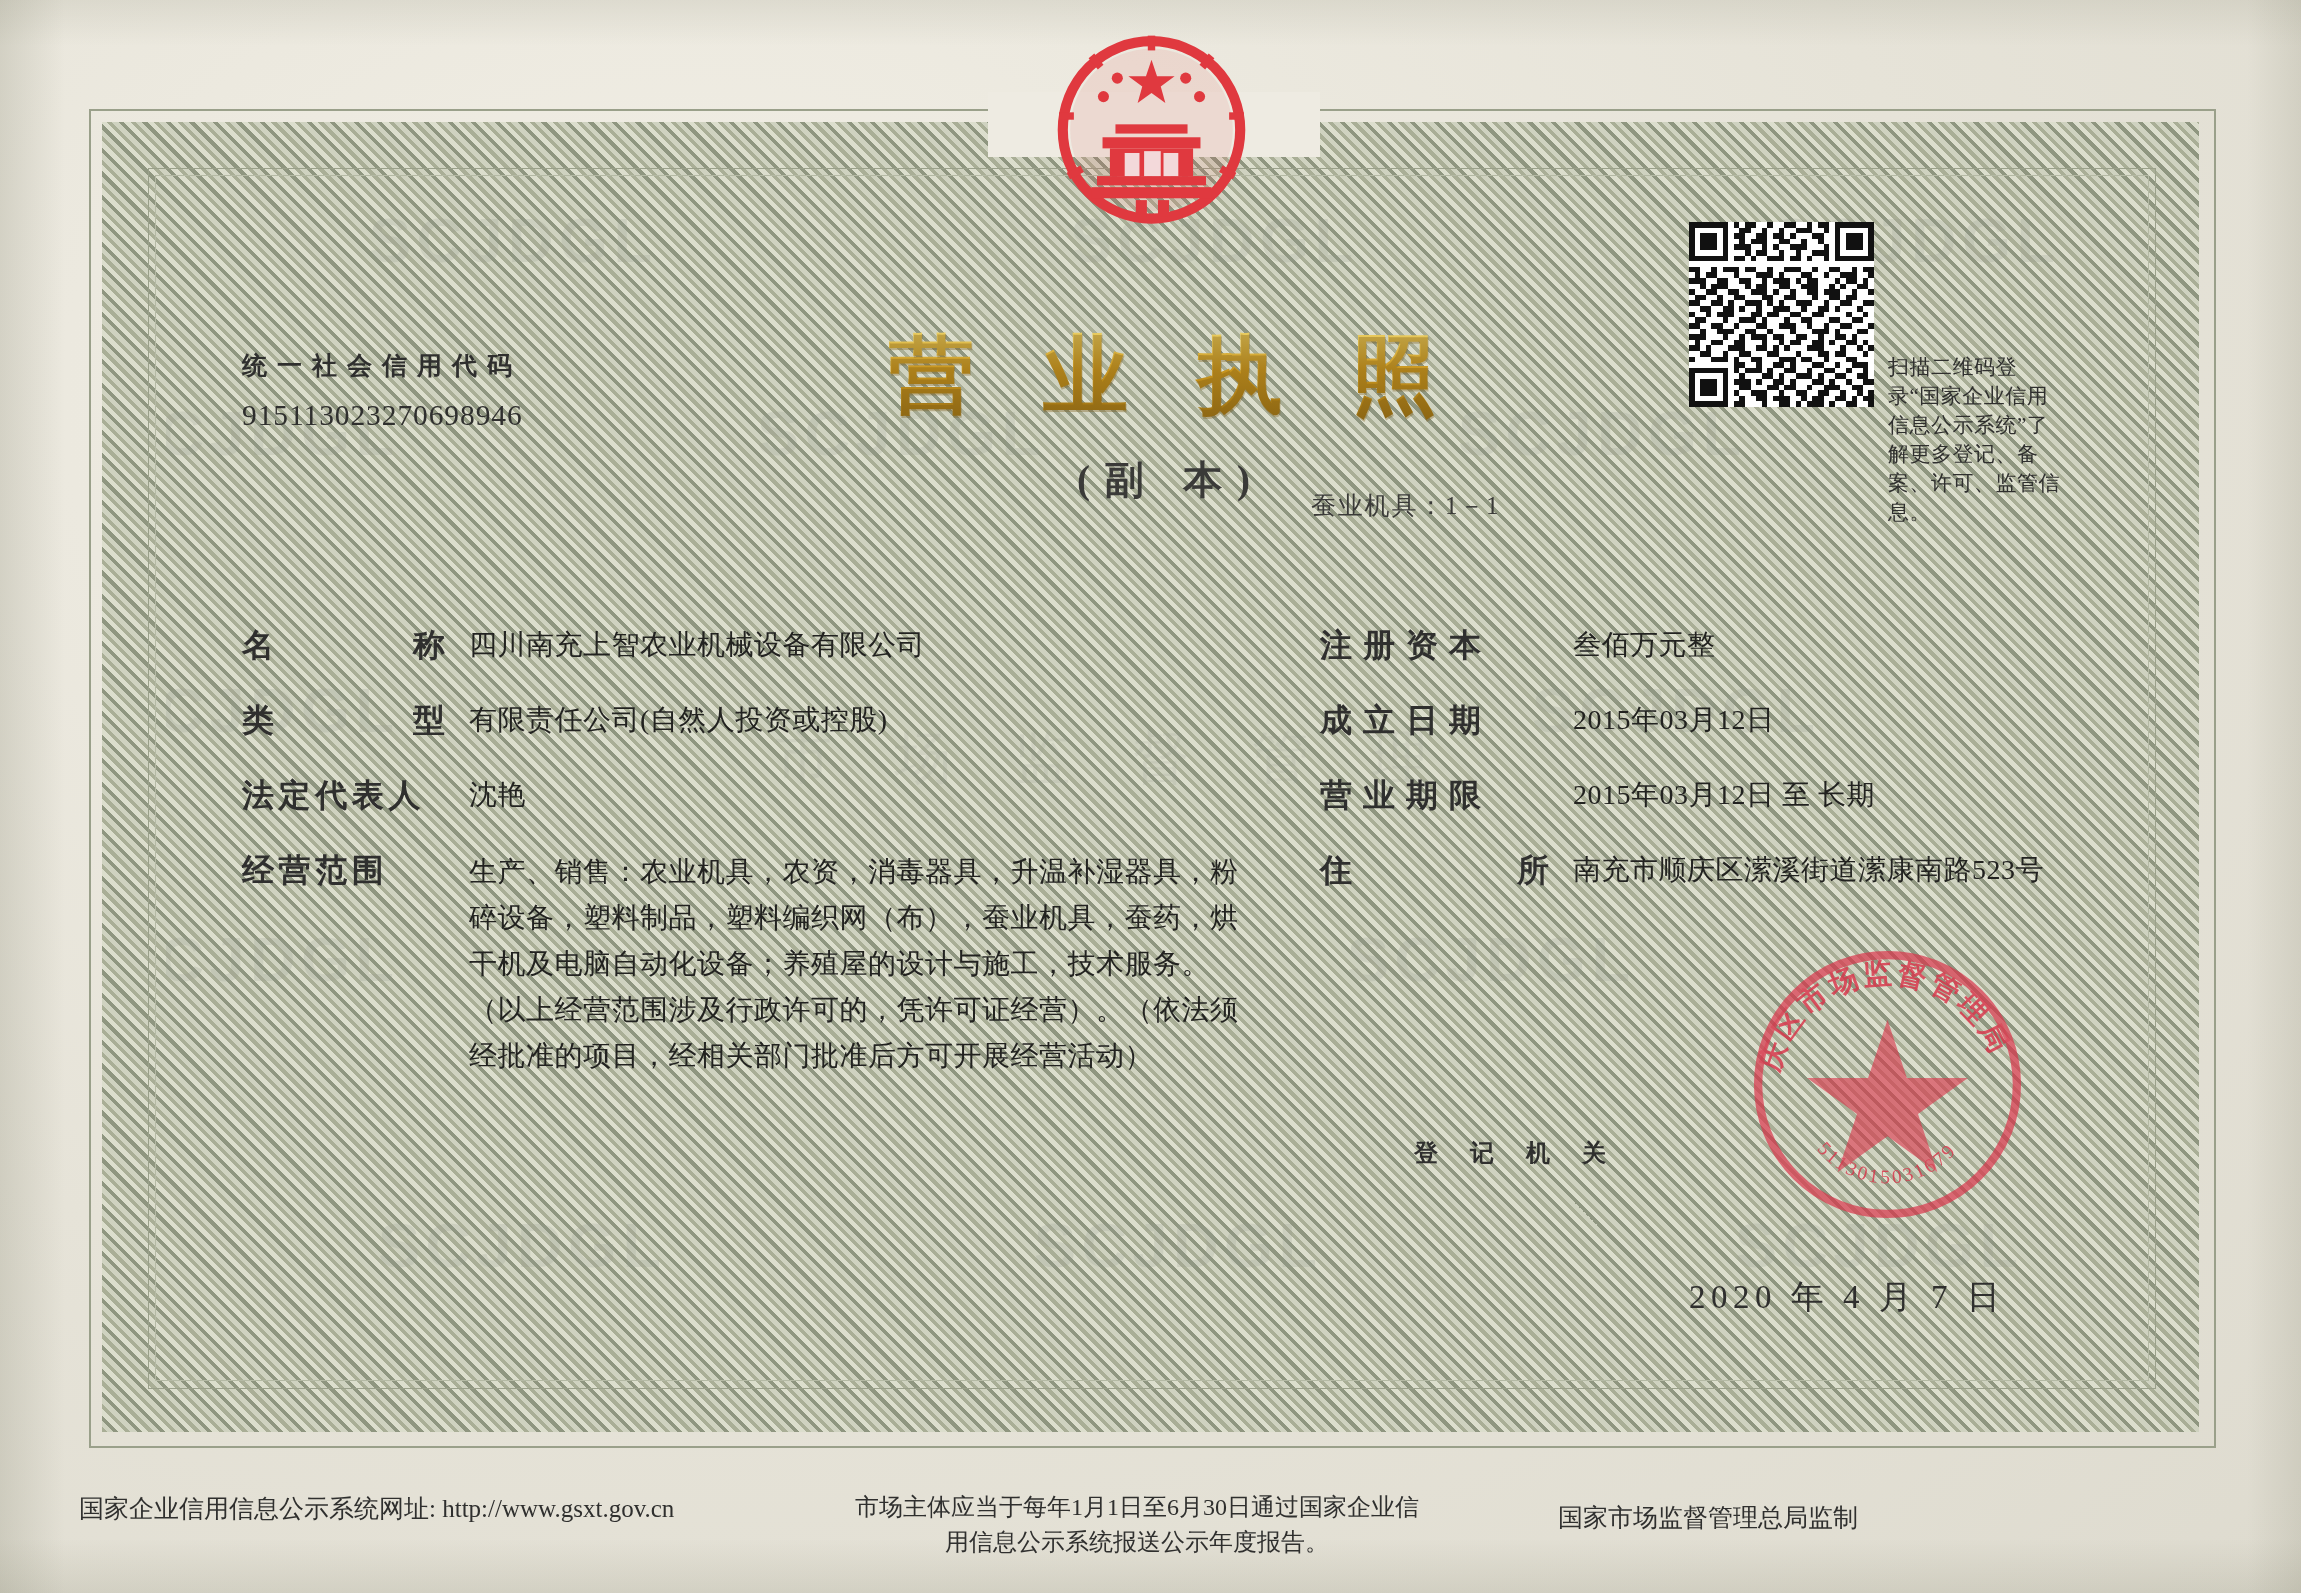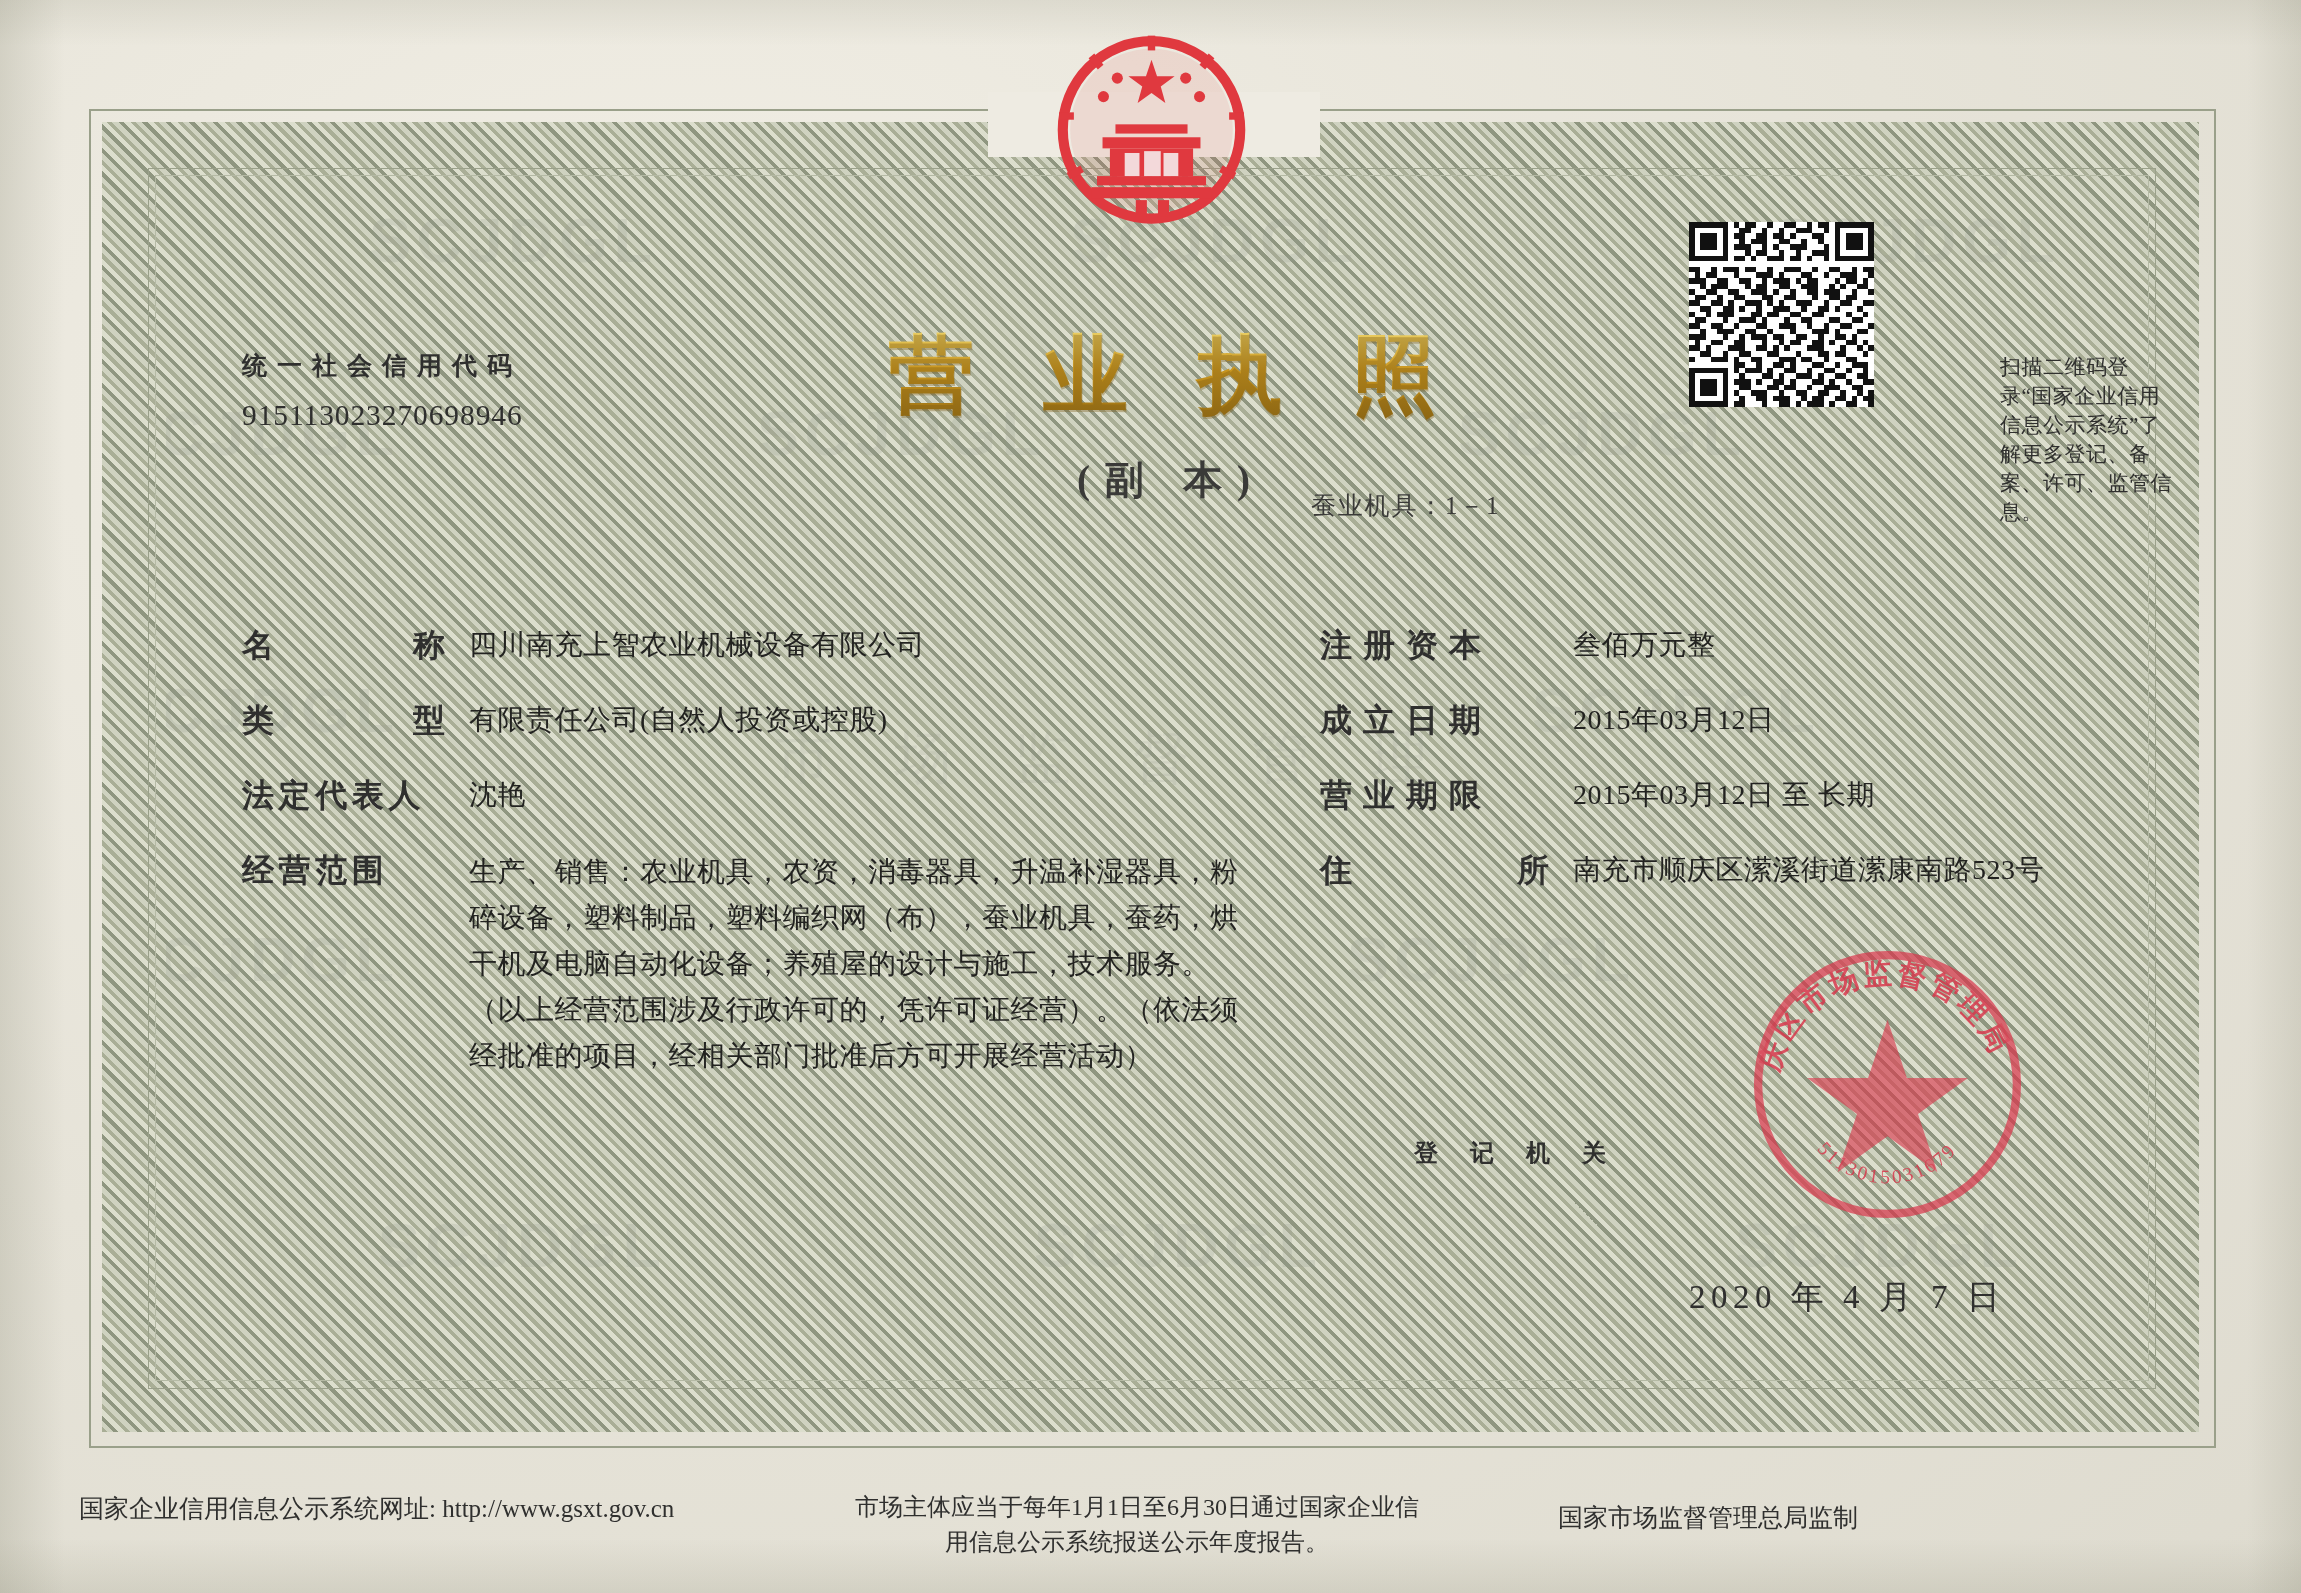--- a/index.html
+++ b/index.html
@@ -191,21 +191,21 @@
   .qr-wrap {
     position: absolute;
     left: 1689px;
     top: 222px;
     width: 185px;
     height: 185px;
     background: #fff;
   }
   .qr-note {
     position: absolute;
-    left: 2000px;
+    left: 1888px;
     top: 353px;
     width: 175px;
     font-family: "Liberation Serif", serif;
     font-size: 21px;
     line-height: 29px;
     color: #2f2f2e;
     letter-spacing: 0.5px;
   }
 
   

